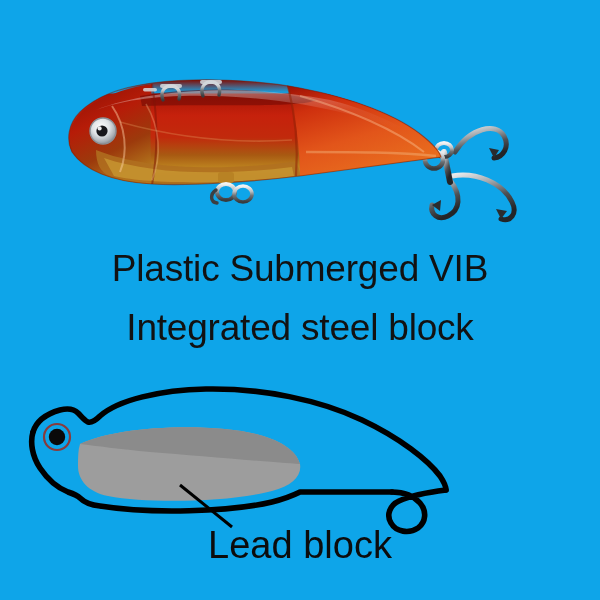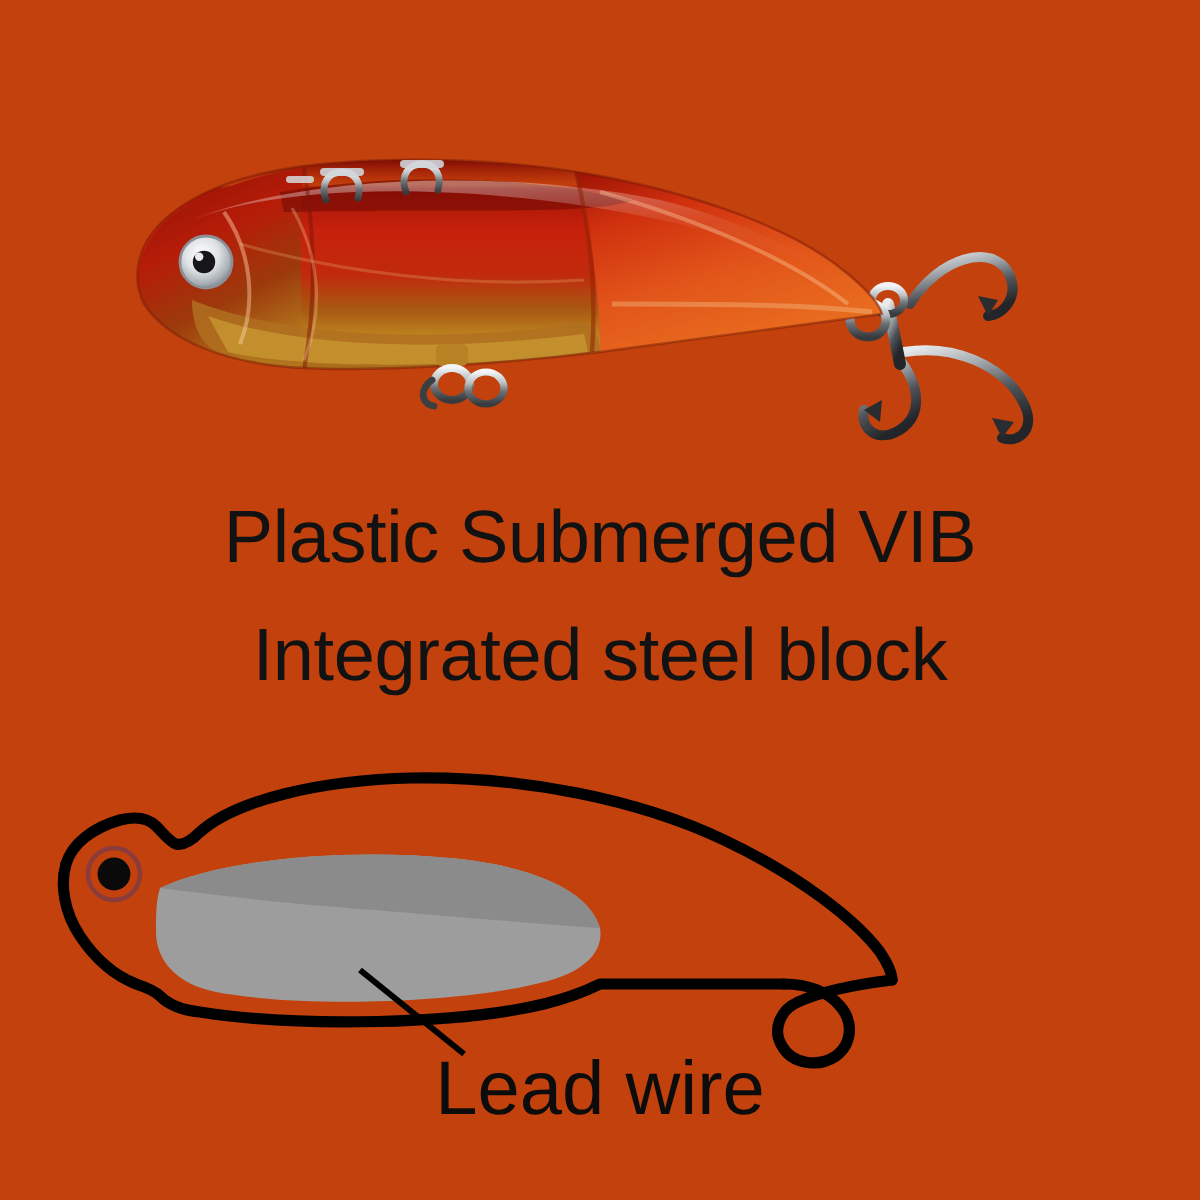--- a/index.html
+++ b/index.html
@@ -10,21 +10,21 @@
   body {
     width: 600px;
     height: 600px;
     font-family: "Liberation Sans", sans-serif;
     overflow: hidden;
   }
   #page {
     position: relative;
     width: 600px;
     height: 600px;
-    background: #c2410c;
+    background: #0ea5e9;
   }
 
   
   #photo-panel {
     position: absolute;
     left: 0;
     top: 0;
     width: 600px;
     height: 240px;
   }
@@ -279,15 +279,15 @@
 
       <g>
         <circle cx="57" cy="65" r="13" fill="none" stroke="#8a3b3b" stroke-width="2.2"></circle>
         <circle cx="57" cy="65" r="8.2" fill="#0a0a0a"></circle>
       </g>
 
       <line x1="180" y1="113" x2="232" y2="155" stroke="#000000" stroke-width="3"></line>
     </svg>
   </div>
 
-  <div class="diagram-label" id="lead-block-label">Lead wire</div>
+  <div class="diagram-label" id="lead-block-label">Lead block</div>
 
 </div>
 
 </body></html>

